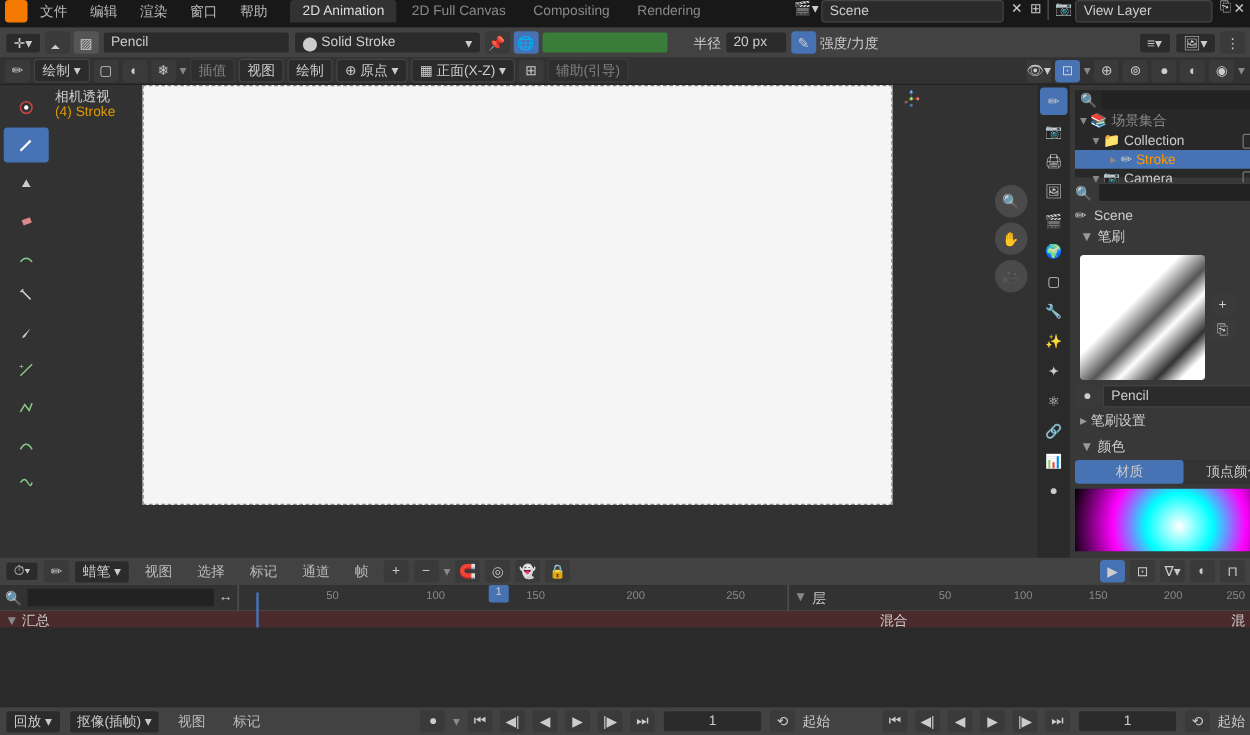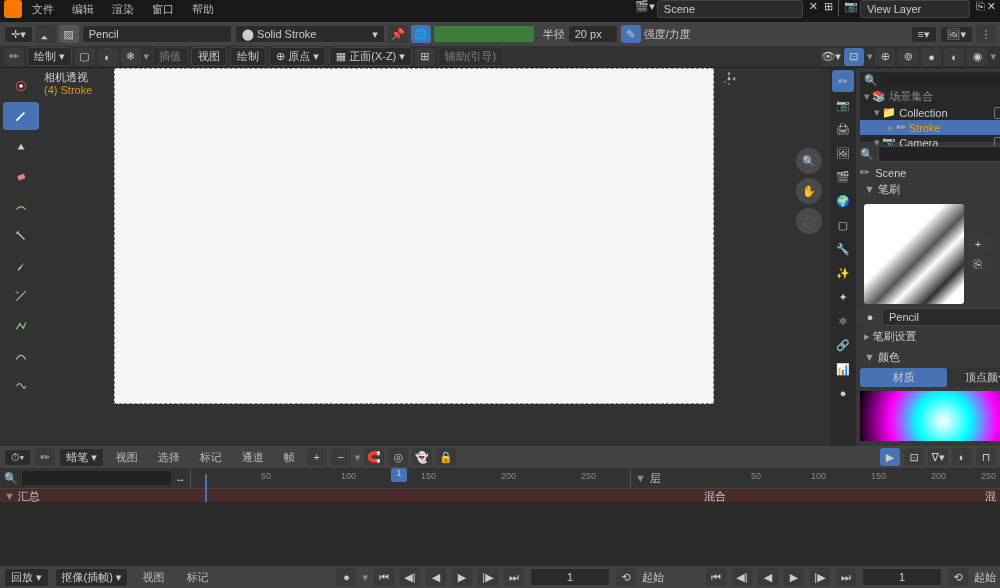--- a/index.html
+++ b/index.html
@@ -53,20 +53,26 @@
 </head>
 <body>
 
 <div class="topbar">
   <div class="logo"></div>
   <div class="menu-item">文件</div>
   <div class="menu-item">编辑</div>
   <div class="menu-item">渲染</div>
   <div class="menu-item">窗口</div>
   <div class="menu-item">帮助</div>
+  <div class="tabs-row">
+    <div class="tab active">2D Animation</div>
+    <div class="tab">2D Full Canvas</div>
+    <div class="tab">Compositing</div>
+    <div class="tab">Rendering</div>
+  </div>
   <div style="flex:1"></div>
   <span>🎬▾</span>
   <div class="field" style="width:146px">
       <span>Scene</span>
     </div>
   <span style="margin:0 4px">✕</span>
   <span>⊞</span>
   <div class="sep"></div>
   <span>📷</span>
   <div class="field" style="width:110px">
@@ -84,21 +90,21 @@
       </svg>
     </div>
   <div class="btn-ico" style="background:#555">▨</div>
   <div class="field" style="width:150px">
       <span>Pencil</span>
     </div>
   <div class="field dd" style="width:150px">⬤ <span>Solid Stroke</span> <span style="margin-left:auto">▾</span></div>
   <div class="btn-ico">📌</div>
   <div class="btn-ico" style="background:#4772b3">🌐</div>
   <div class="green-bar"></div>
-  <span style="margin-left:6px">半径</span>
+  <span style="margin-left:18px">半径</span>
   <div class="field" style="width:50px">
       <span>20 px</span>
     </div>
   <div class="btn-ico" style="background:#4772b3">✎</div>
   <span>强度/力度</span>
   <div style="flex:1"></div>
   <div class="dd">≡▾</div>
   <div class="dd">🖼▾</div>
   <div class="btn-ico">⋮</div>
 </div>

